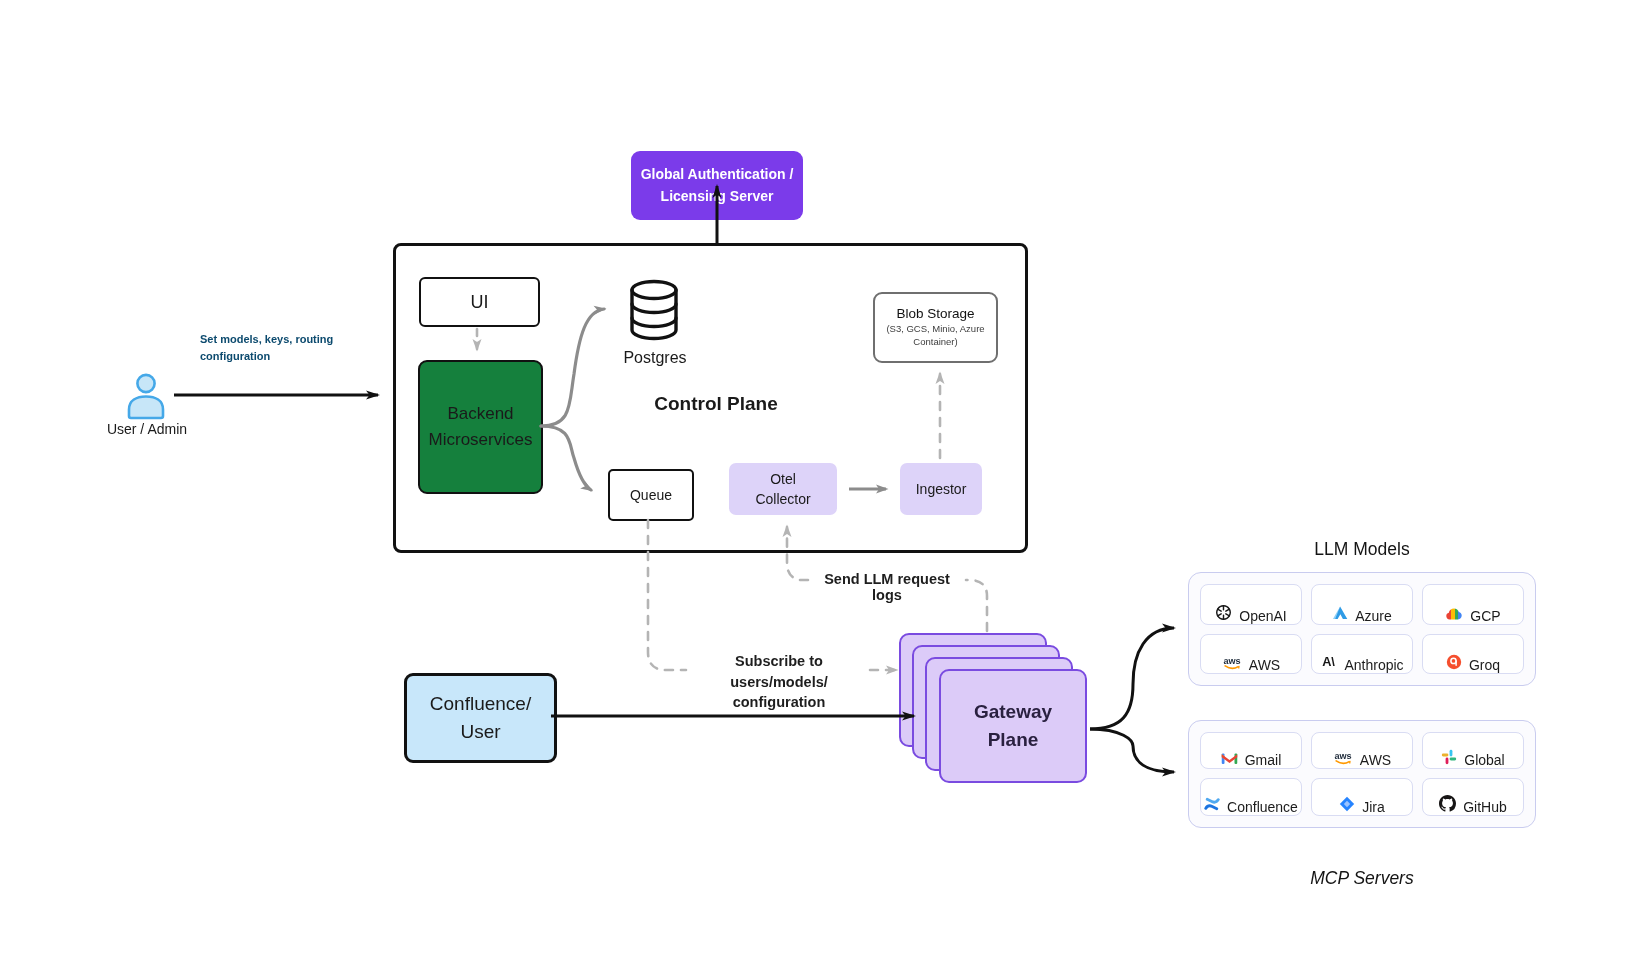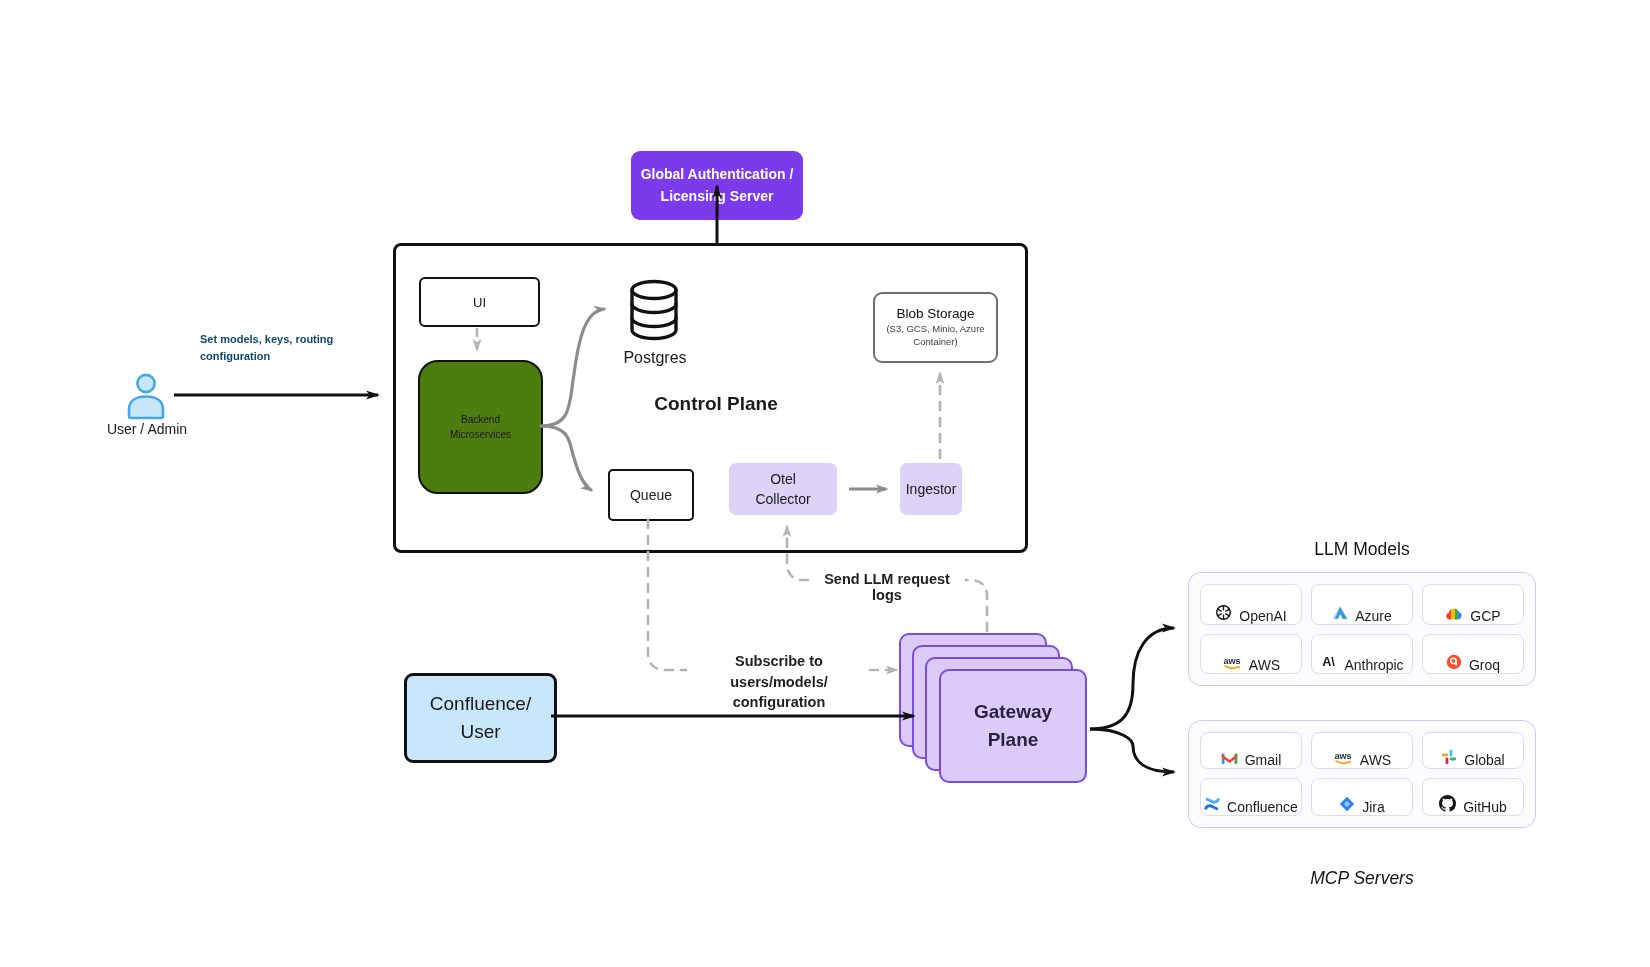--- a/index.html
+++ b/index.html
@@ -7,28 +7,28 @@
           font-family:"Liberation Sans",sans-serif;color:#1a1a1a;}
   .abs{position:absolute;}
   .pre{white-space:pre-line;}
   .ctr{display:flex;align-items:center;justify-content:center;text-align:center;}
 
   
   .auth{left:631px;top:107px;width:172px;height:69px;background:#7B3BEA;border-radius:9px;
         color:#fff;font-size:14px;font-weight:bold;line-height:1.55;margin-top:44px;}
   .control-plane{left:393px;top:243px;width:629px;height:304px;border:3px solid #111;border-radius:8px;background:transparent;}
   .cp-title{left:626px;top:385px;width:180px;font-size:19px;font-weight:bold;text-align:center;margin-top:8px;}
-  .ui-box{left:419px;top:277px;width:117px;height:46px;border:2.5px solid #111;border-radius:6px;background:#fff;font-size:13px;}
-  .backend{left:418px;top:360px;width:121px;height:130px;border:2.5px solid #111;border-radius:20px;background:#4d7c0f;
-           font-size:10px;line-height:1.55;}
+  .ui-box{left:419px;top:277px;width:117px;height:46px;border:2.5px solid #111;border-radius:6px;background:#fff;font-size:18px;}
+  .backend{left:418px;top:360px;width:121px;height:130px;border:2.5px solid #111;border-radius:9px;background:#15803d;
+           font-size:17px;line-height:1.55;}
   .pg-icon{left:625px;top:279px;}
   .pg-label{left:595px;top:349px;width:120px;font-size:16px;text-align:center;}
   .queue{left:608px;top:469px;width:82px;height:48px;border:2.5px solid #111;border-radius:5px;background:#fff;font-size:14px;}
   .otel{left:729px;top:463px;width:108px;height:52px;background:#DDD3F9;border-radius:7px;font-size:14px;line-height:1.45;}
-  .ingestor{left:900px;top:463px;width:62px;height:52px;background:#DDD3F9;border-radius:7px;font-size:14px;}
+  .ingestor{left:900px;top:463px;width:82px;height:52px;background:#DDD3F9;border-radius:7px;font-size:14px;}
   .blob{left:873px;top:292px;width:125px;height:71px;border:2px solid #6F6F6F;border-radius:9px;background:#fff;
         display:flex;flex-direction:column;align-items:center;justify-content:center;gap:2px;padding:2px 6px;box-sizing:border-box;}
   .blob-title{font-size:13.5px;color:#111;}
   .blob-sub{font-size:9.5px;color:#3d3d3d;text-align:center;line-height:1.35;}
   .user-icon{left:124px;top:372px;}
   .user-label{left:87px;top:421px;width:120px;font-size:14px;text-align:center;}
   .lbl-set{left:200px;top:331px;font-size:11px;font-weight:700;line-height:1.5;color:#0c4a6e;}
   .app{left:404px;top:673px;width:147px;height:84px;background:#C8E7FA;border:3px solid #111;border-radius:9px;
        font-size:19px;line-height:1.45;}
   .gw{width:148px;height:114px;background:#DCCBF8;border:2.5px solid #7A4BE0;border-radius:10px;box-sizing:border-box;}

